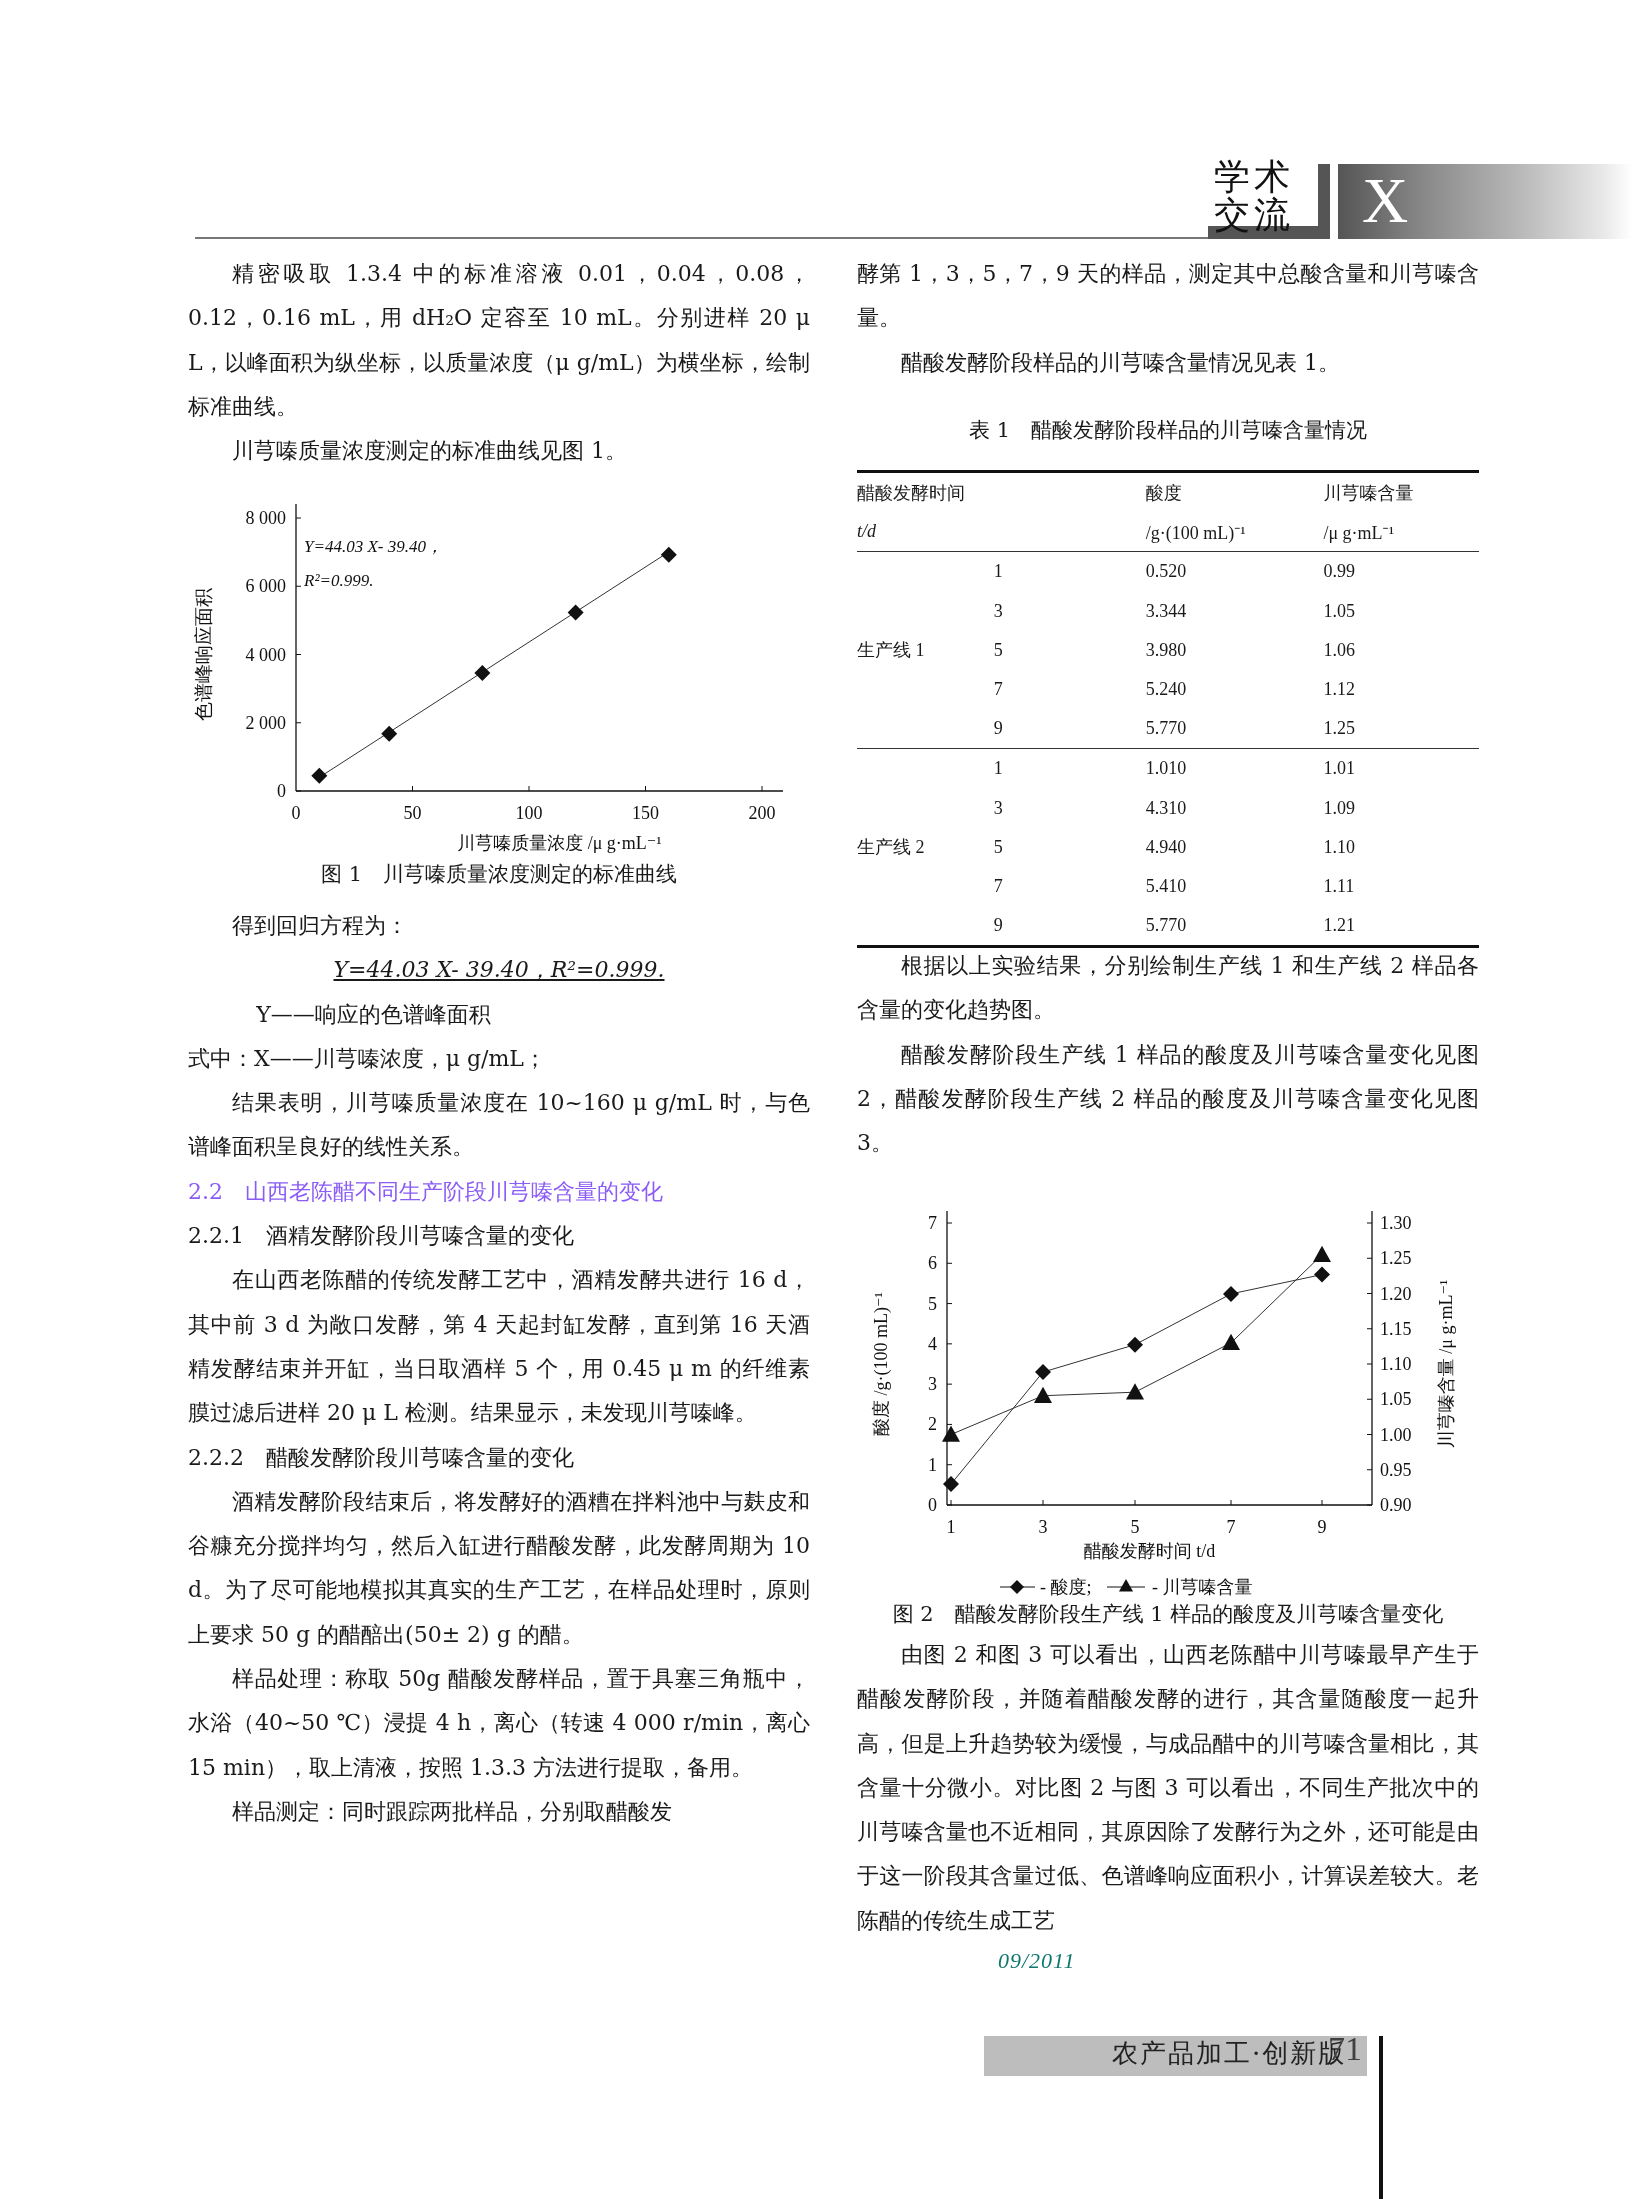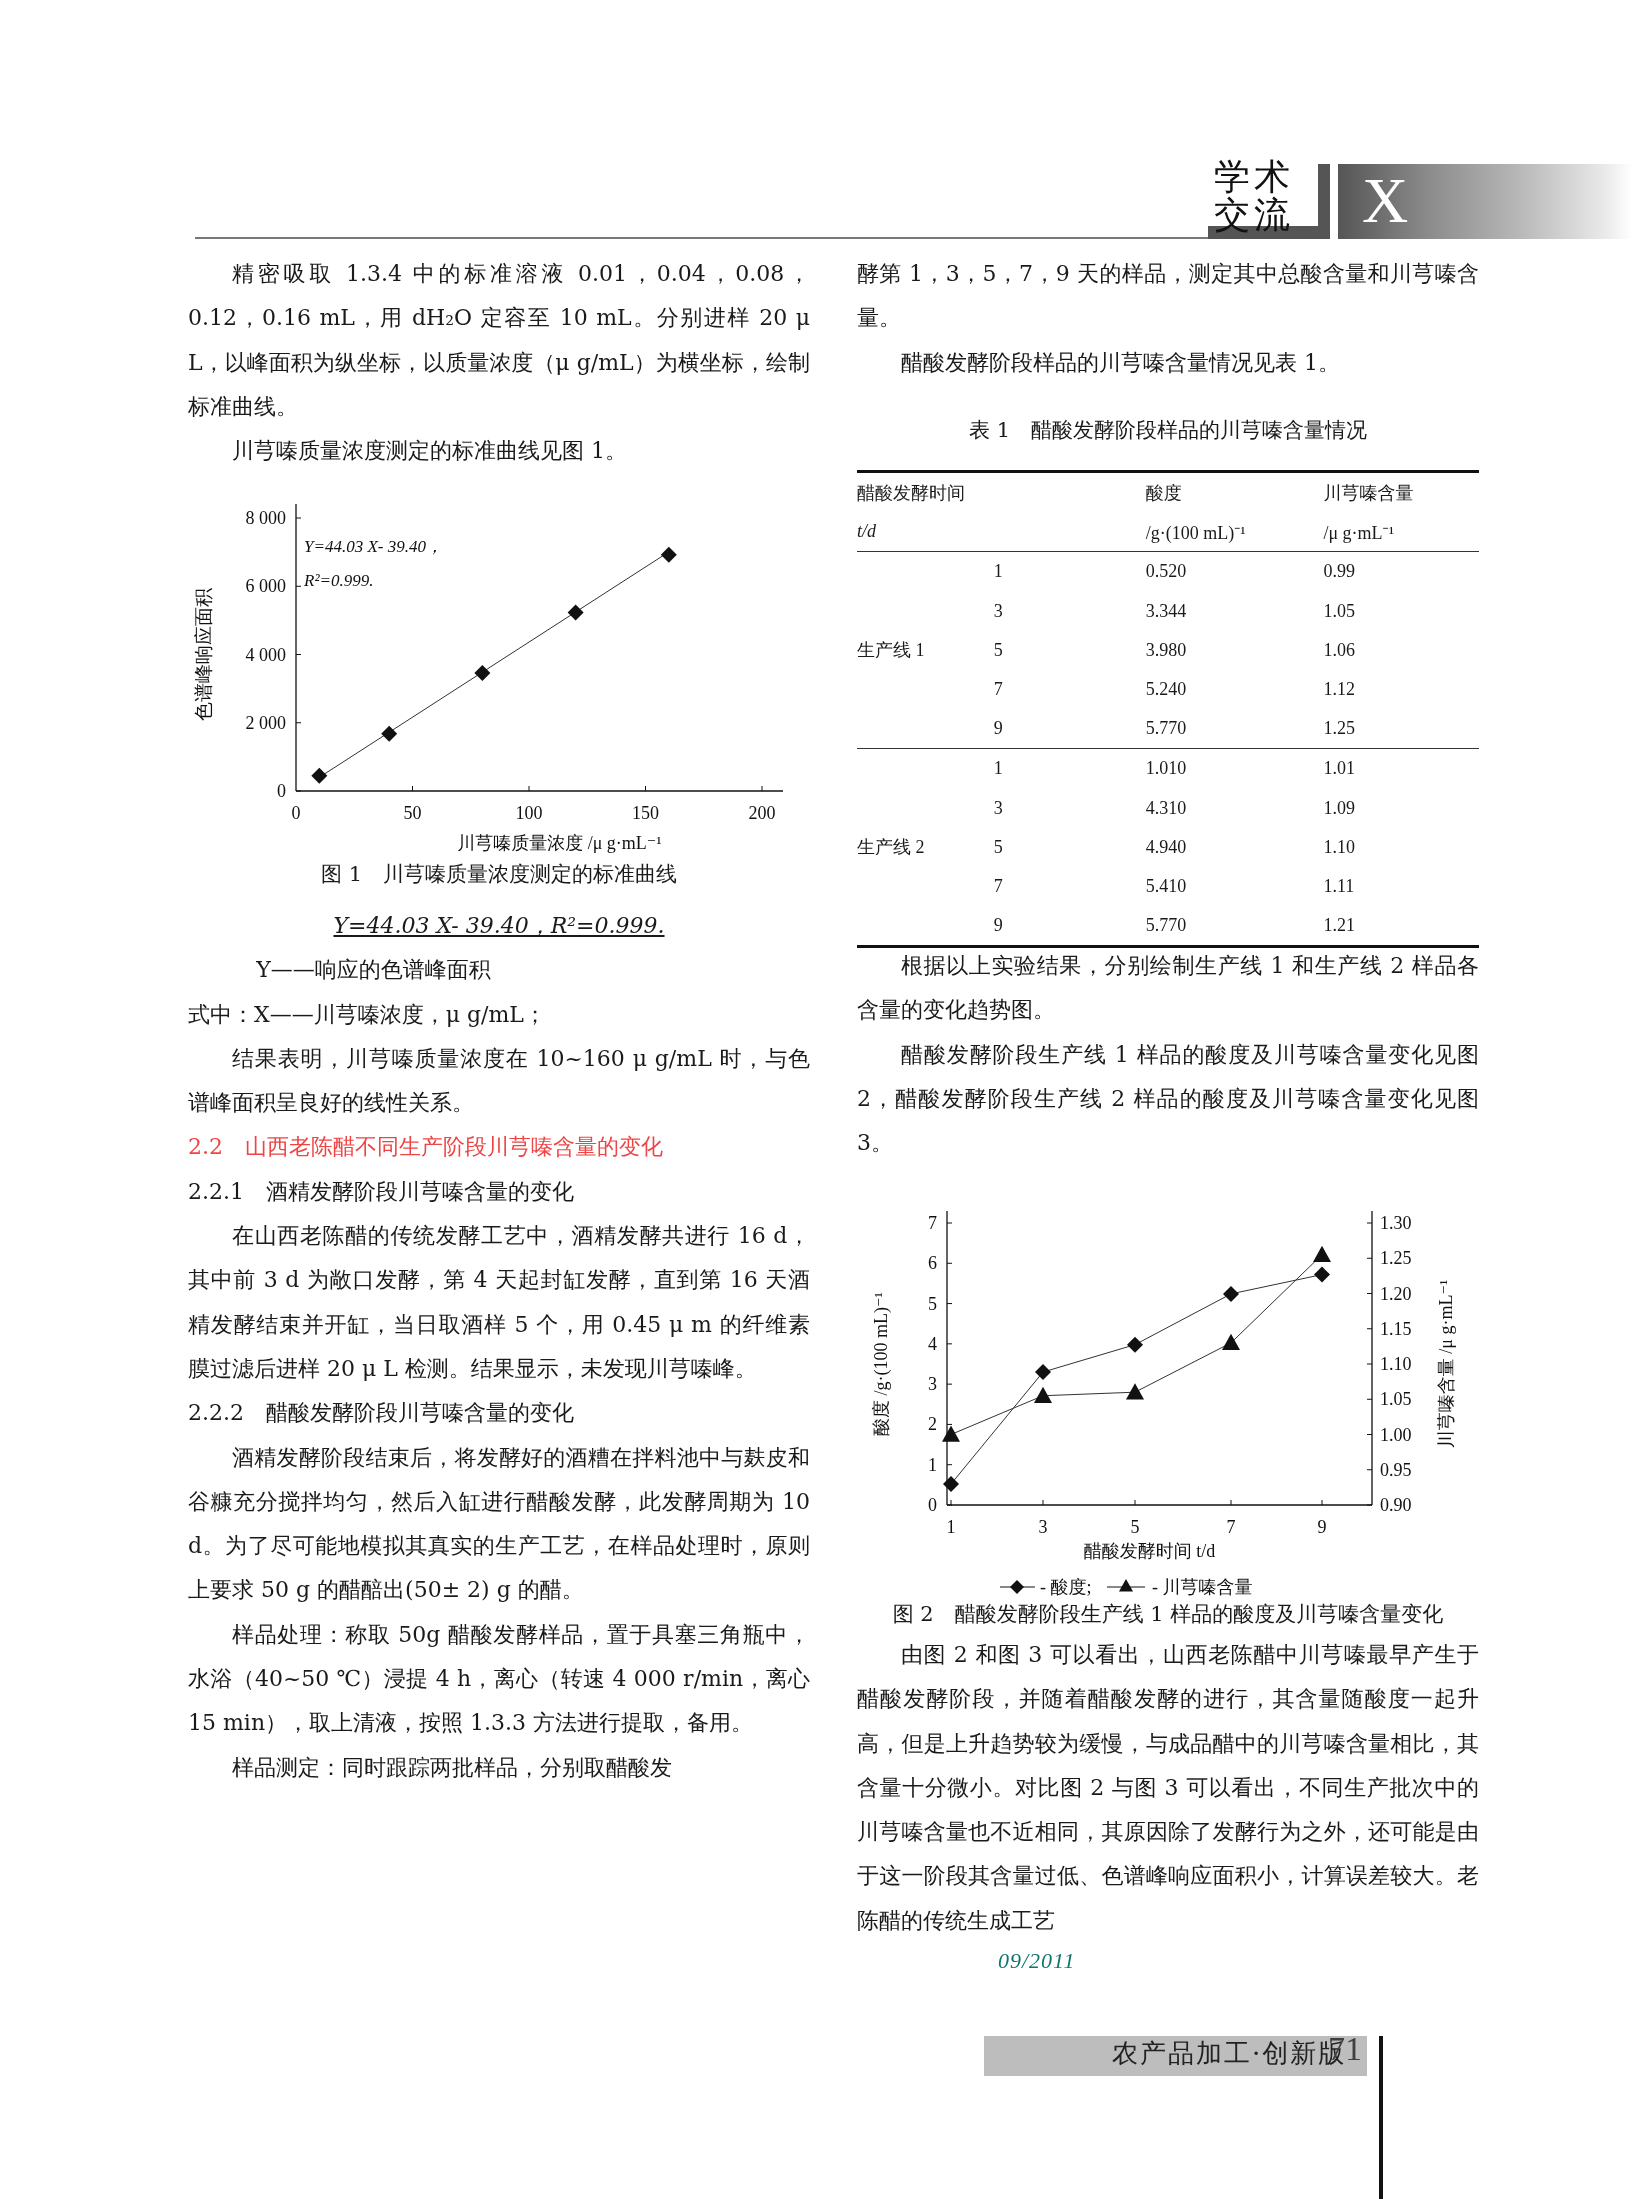--- a/index.html
+++ b/index.html
@@ -17,21 +17,21 @@
   .hdr-grad { left: 1338px; top: 164px; width: 294px; height: 75px;
     background: linear-gradient(to right, #555 0%, #8a8a8a 30%, #b5b5b5 60%, #e8e8e8 90%, #ffffff 100%); }
   .hdr-x { left: 1362px; top: 166px; font-size: 64px; line-height: 70px; color: #fff; font-family: "Liberation Serif", serif; }
 
   
   .col { font-size: 22px; line-height: 44.3px; text-align: justify; }
   .col p { margin: 0; }
   .indent { text-indent: 2em; }
   .left-col { left: 188px; top: 252px; width: 622px; }
   .right-col { left: 857px; width: 622px; }
-  .sec-blue { color: #ef4444; }
+  .sec-blue { color: #8b5cf6; }
   .center { text-align: center; text-decoration: underline; }
   .it { font-style: italic; }
   .caption { font-size: 21px; text-align: center; }
 
   
   .tbl { left: 857px; top: 470px; width: 622px; border-collapse: collapse; font-size: 18px; font-family: "Liberation Serif", serif; }
   .tbl td, .tbl th { font-weight: normal; padding: 0; height: 39.2px; text-align: left; }
   .tbl .top { border-top: 3px solid #111; }
   .tbl .mid { border-bottom: 1.5px solid #333; }
   .tbl .bot { border-bottom: 3px solid #111; }
@@ -94,20 +94,21 @@
       <polygon points="488.8,56.85499999999999 496.8,64.85499999999999 488.8,72.85499999999999 480.8,64.85499999999999" fill="#111"></polygon>
       <text x="124" y="62" font-size="17" fill="#111" font-style="italic">Y=44.03 X- 39.40，</text>
       <text x="124" y="96" font-size="17" fill="#111" font-style="italic">R²=0.999.</text>
       <text x="379.5" y="359" text-anchor="middle" font-size="18" fill="#111">川芎嗪质量浓度 /μ g·mL⁻¹</text>
       <text x="0" y="0" text-anchor="middle" font-size="19" fill="#111" transform="translate(30,164.5) rotate(-90)">色谱峰响应面积</text>
     </g>
 </svg>
 <div class="abs caption" style="left:188px; top:860px; width:622px;">图 1　川芎嗪质量浓度测定的标准曲线</div>
 
 <div class="abs col" style="left:188px; top:904px; width:622px;">
+  <p class="indent">得到回归方程为：</p>
   <p class="center it">Y=44.03 X- 39.40，R²=0.999.</p>
   <p style="padding-left:3.1em;">Y——响应的色谱峰面积</p>
   <p>式中：X——川芎嗪浓度，μ g/mL；</p>
   <p class="indent">结果表明，川芎嗪质量浓度在 10~160 μ g/mL 时，与色谱峰面积呈良好的线性关系。</p>
   <p class="sec-blue">2.2　山西老陈醋不同生产阶段川芎嗪含量的变化</p>
   <p>2.2.1　酒精发酵阶段川芎嗪含量的变化</p>
   <p class="indent">在山西老陈醋的传统发酵工艺中，酒精发酵共进行 16 d，其中前 3 d 为敞口发酵，第 4 天起封缸发酵，直到第 16 天酒精发酵结束并开缸，当日取酒样 5 个，用 0.45 μ m 的纤维素膜过滤后进样 20 μ L 检测。结果显示，未发现川芎嗪峰。</p>
   <p>2.2.2　醋酸发酵阶段川芎嗪含量的变化</p>
   <p class="indent">酒精发酵阶段结束后，将发酵好的酒糟在拌料池中与麸皮和谷糠充分搅拌均匀，然后入缸进行醋酸发酵，此发酵周期为 10 d。为了尽可能地模拟其真实的生产工艺，在样品处理时，原则上要求 50 g 的醋醅出(50± 2) g 的醋。</p>
   <p class="indent">样品处理：称取 50g 醋酸发酵样品，置于具塞三角瓶中，水浴（40~50 ℃）浸提 4 h，离心（转速 4 000 r/min，离心 15 min），取上清液，按照 1.3.3 方法进行提取，备用。</p>

